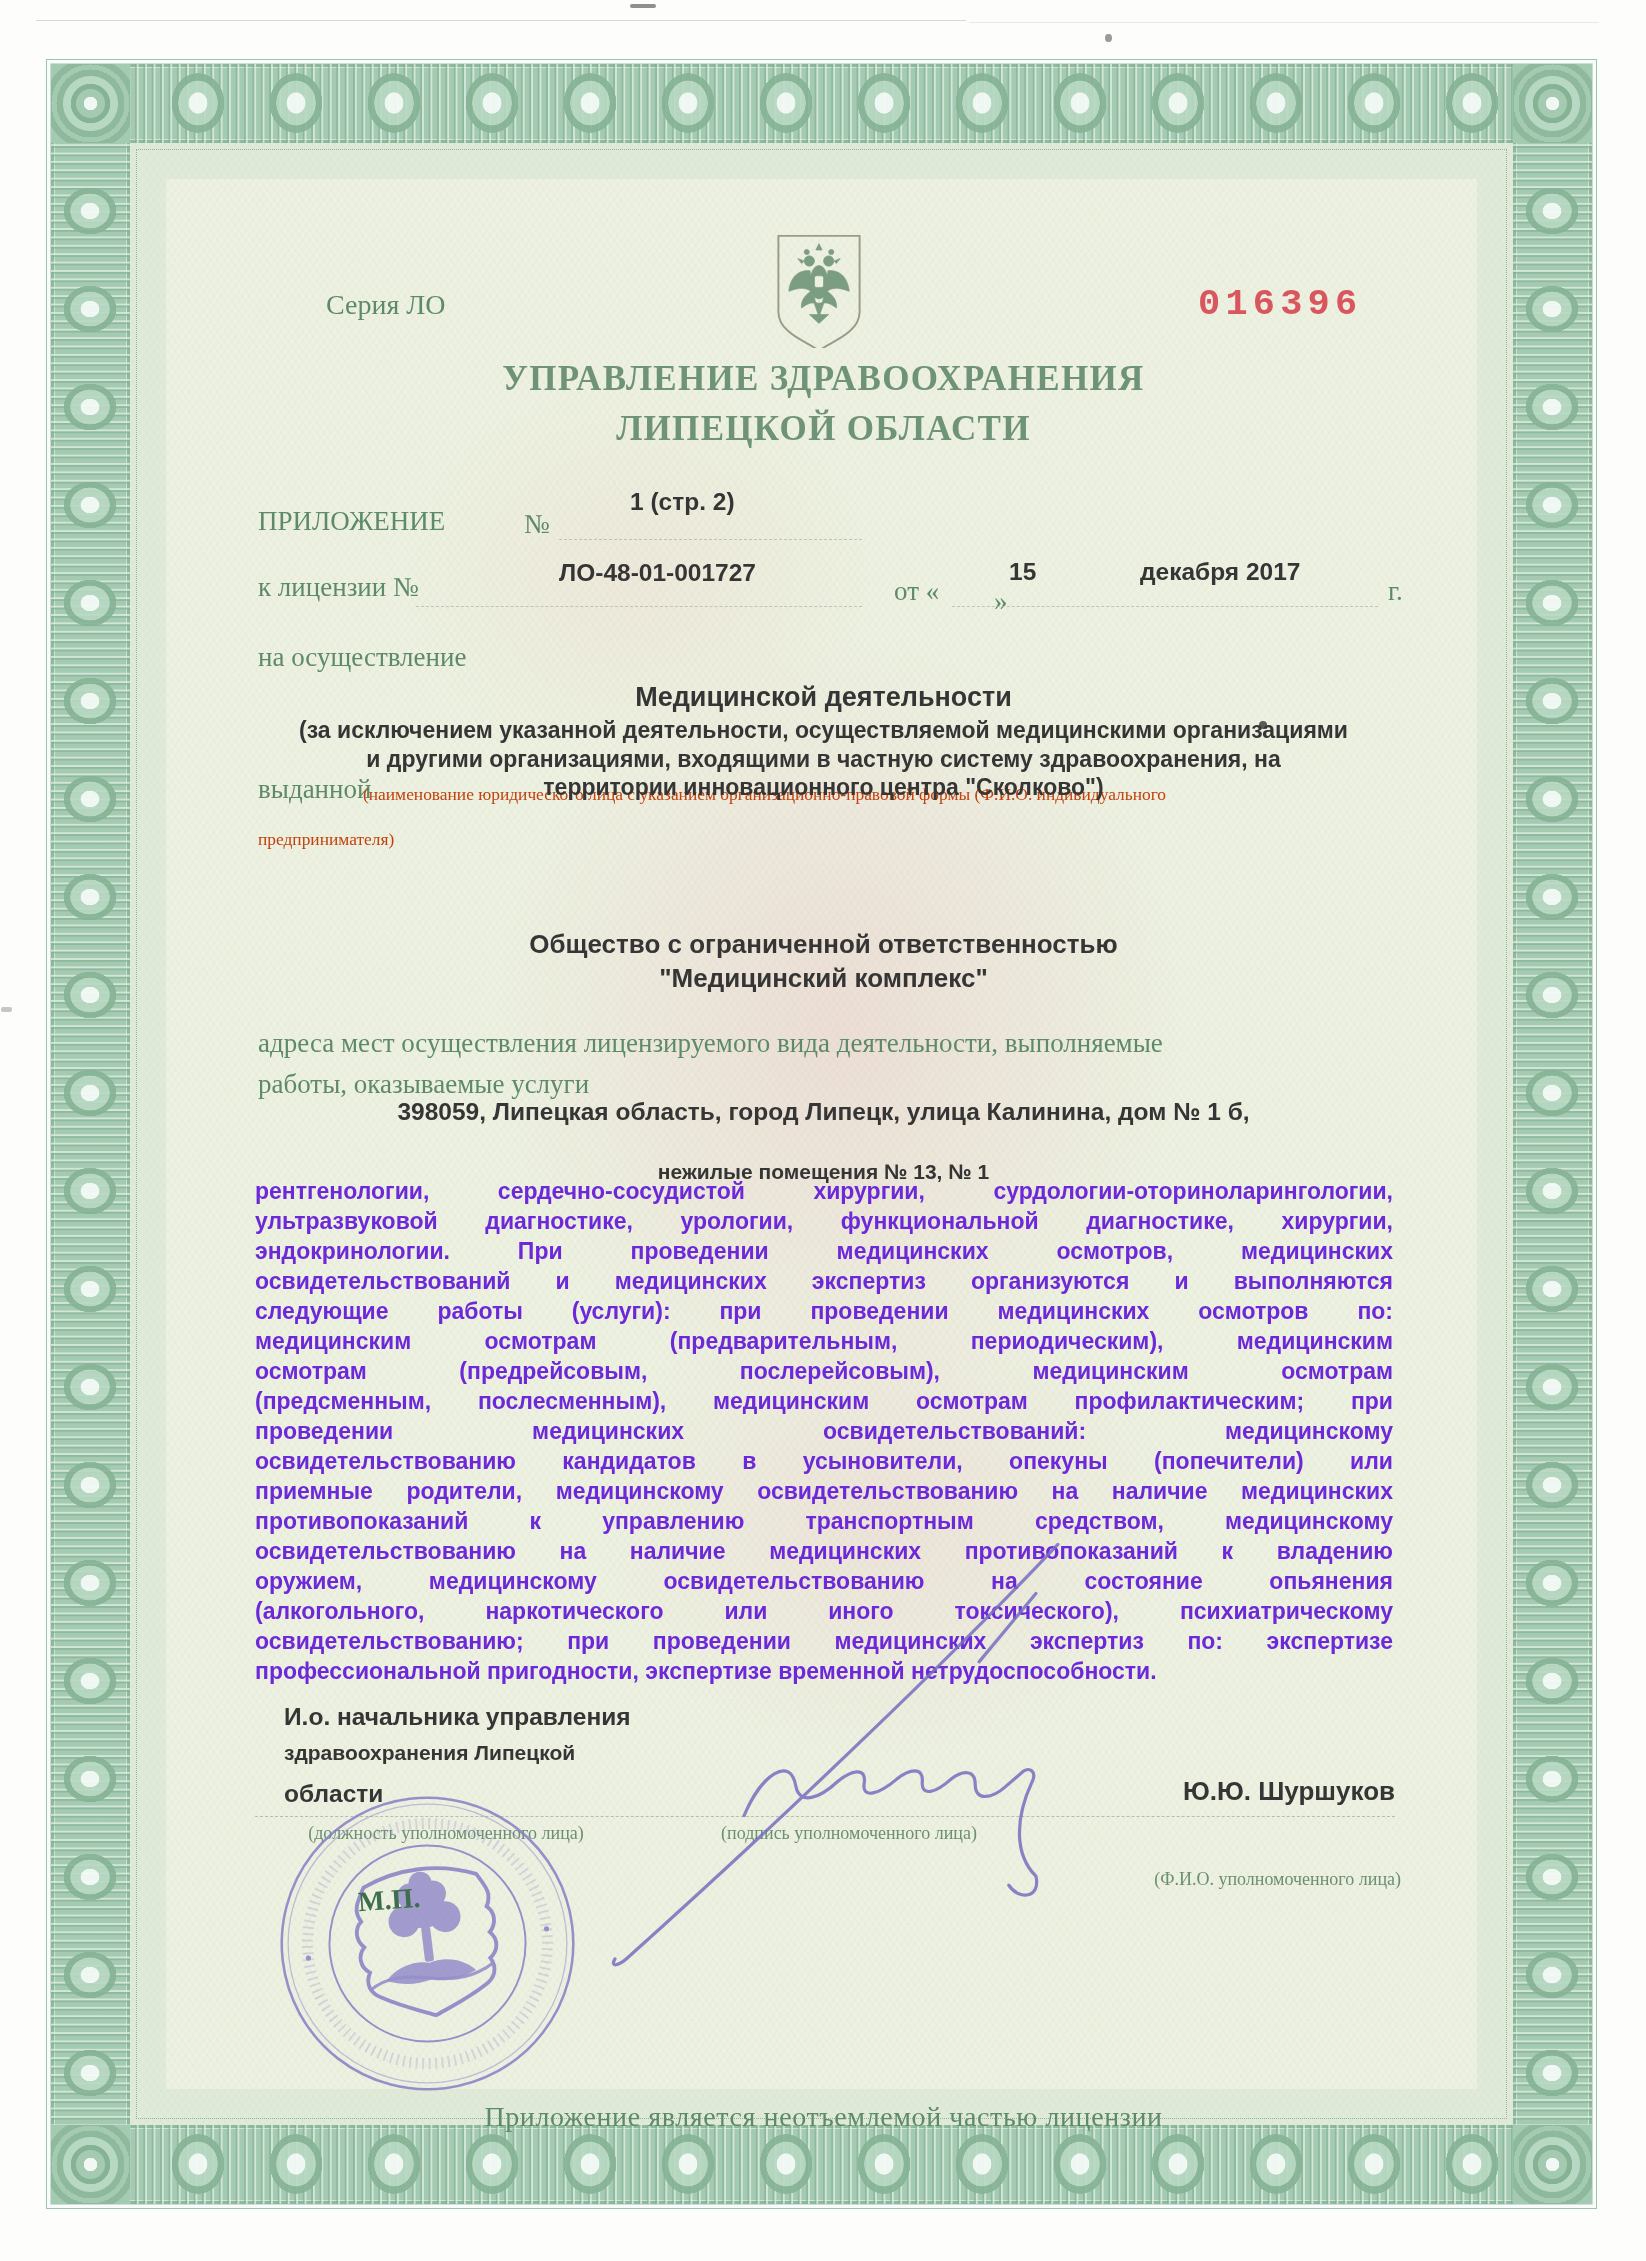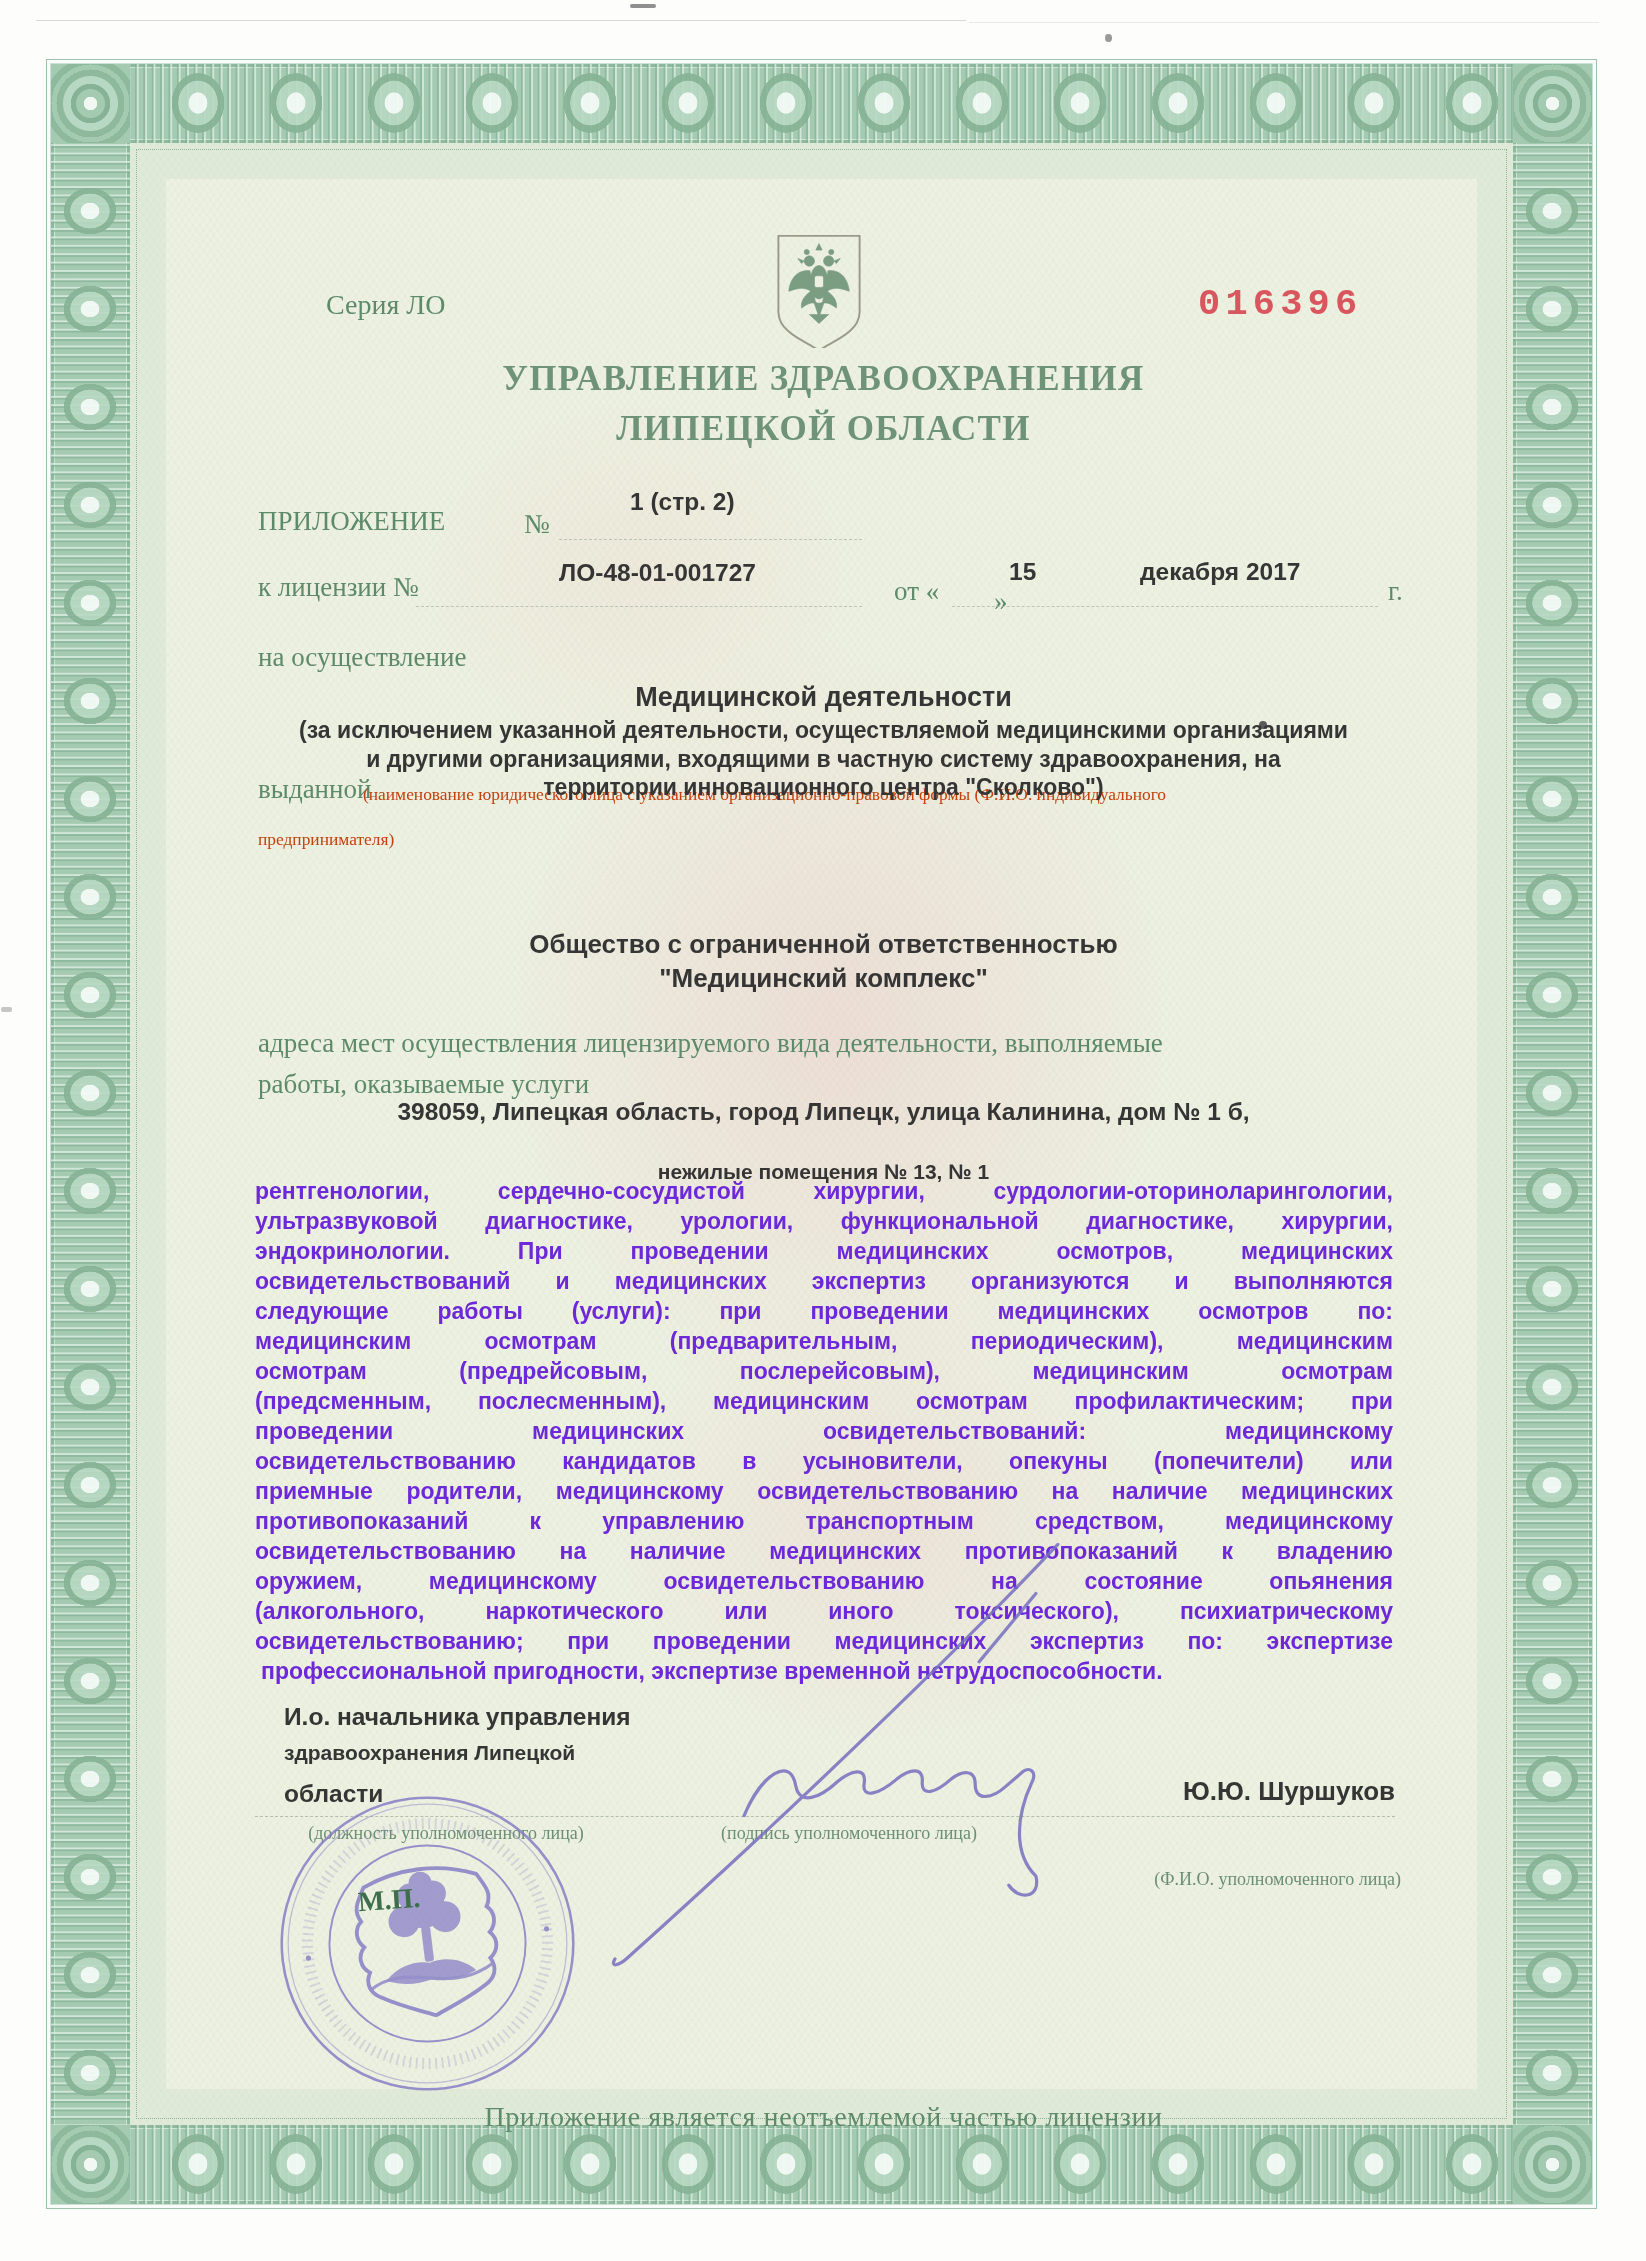--- a/index.html
+++ b/index.html
@@ -45,21 +45,21 @@
   .green-serif{position:absolute;color:#5d8a68;font-size:27px;white-space:nowrap;}
   .green-small{position:absolute;color:#c2410c;font-size:17.4px;white-space:nowrap;font-family:Liberation Serif, serif;}
   .black-bold{position:absolute;color:#353535;font-family:"Liberation Sans","DejaVu Sans",sans-serif;
               font-weight:bold;white-space:nowrap;}
   .center-row{position:absolute;left:194px;width:1259px;text-align:center;}
   .title{color:#6e9377;font-weight:bold;font-size:35px;letter-spacing:1.3px;white-space:nowrap;}
   .dotline{position:absolute;border-top:1.9px dashed #aeb9ab;opacity:.75;}
   #body-paragraph{position:absolute;left:255px;top:1176px;width:1138px;z-index:2;}
   .pline{color:#6d28d9;font-family:"Liberation Sans","DejaVu Sans",sans-serif;font-weight:bold;
          font-size:23px;line-height:30px;text-align:justify;text-align-last:justify;white-space:normal;}
-  .pline.last{text-align-last:left;margin-left:6px;}
+  .pline.last{text-align-last:left;}
   .caption{position:absolute;color:#6b8f72;font-size:18px;text-align:center;white-space:nowrap;z-index:2;}
   svg{display:block;}
 </style>
 </head>
 <body>
 
 <div id="page">
 
   <div class="scanline" style="left:36px;top:20px;width:930px;height:1.3px;"></div>
   <div class="scanline" style="left:969px;top:22px;width:630px;height:1.3px;opacity:.35;"></div>

